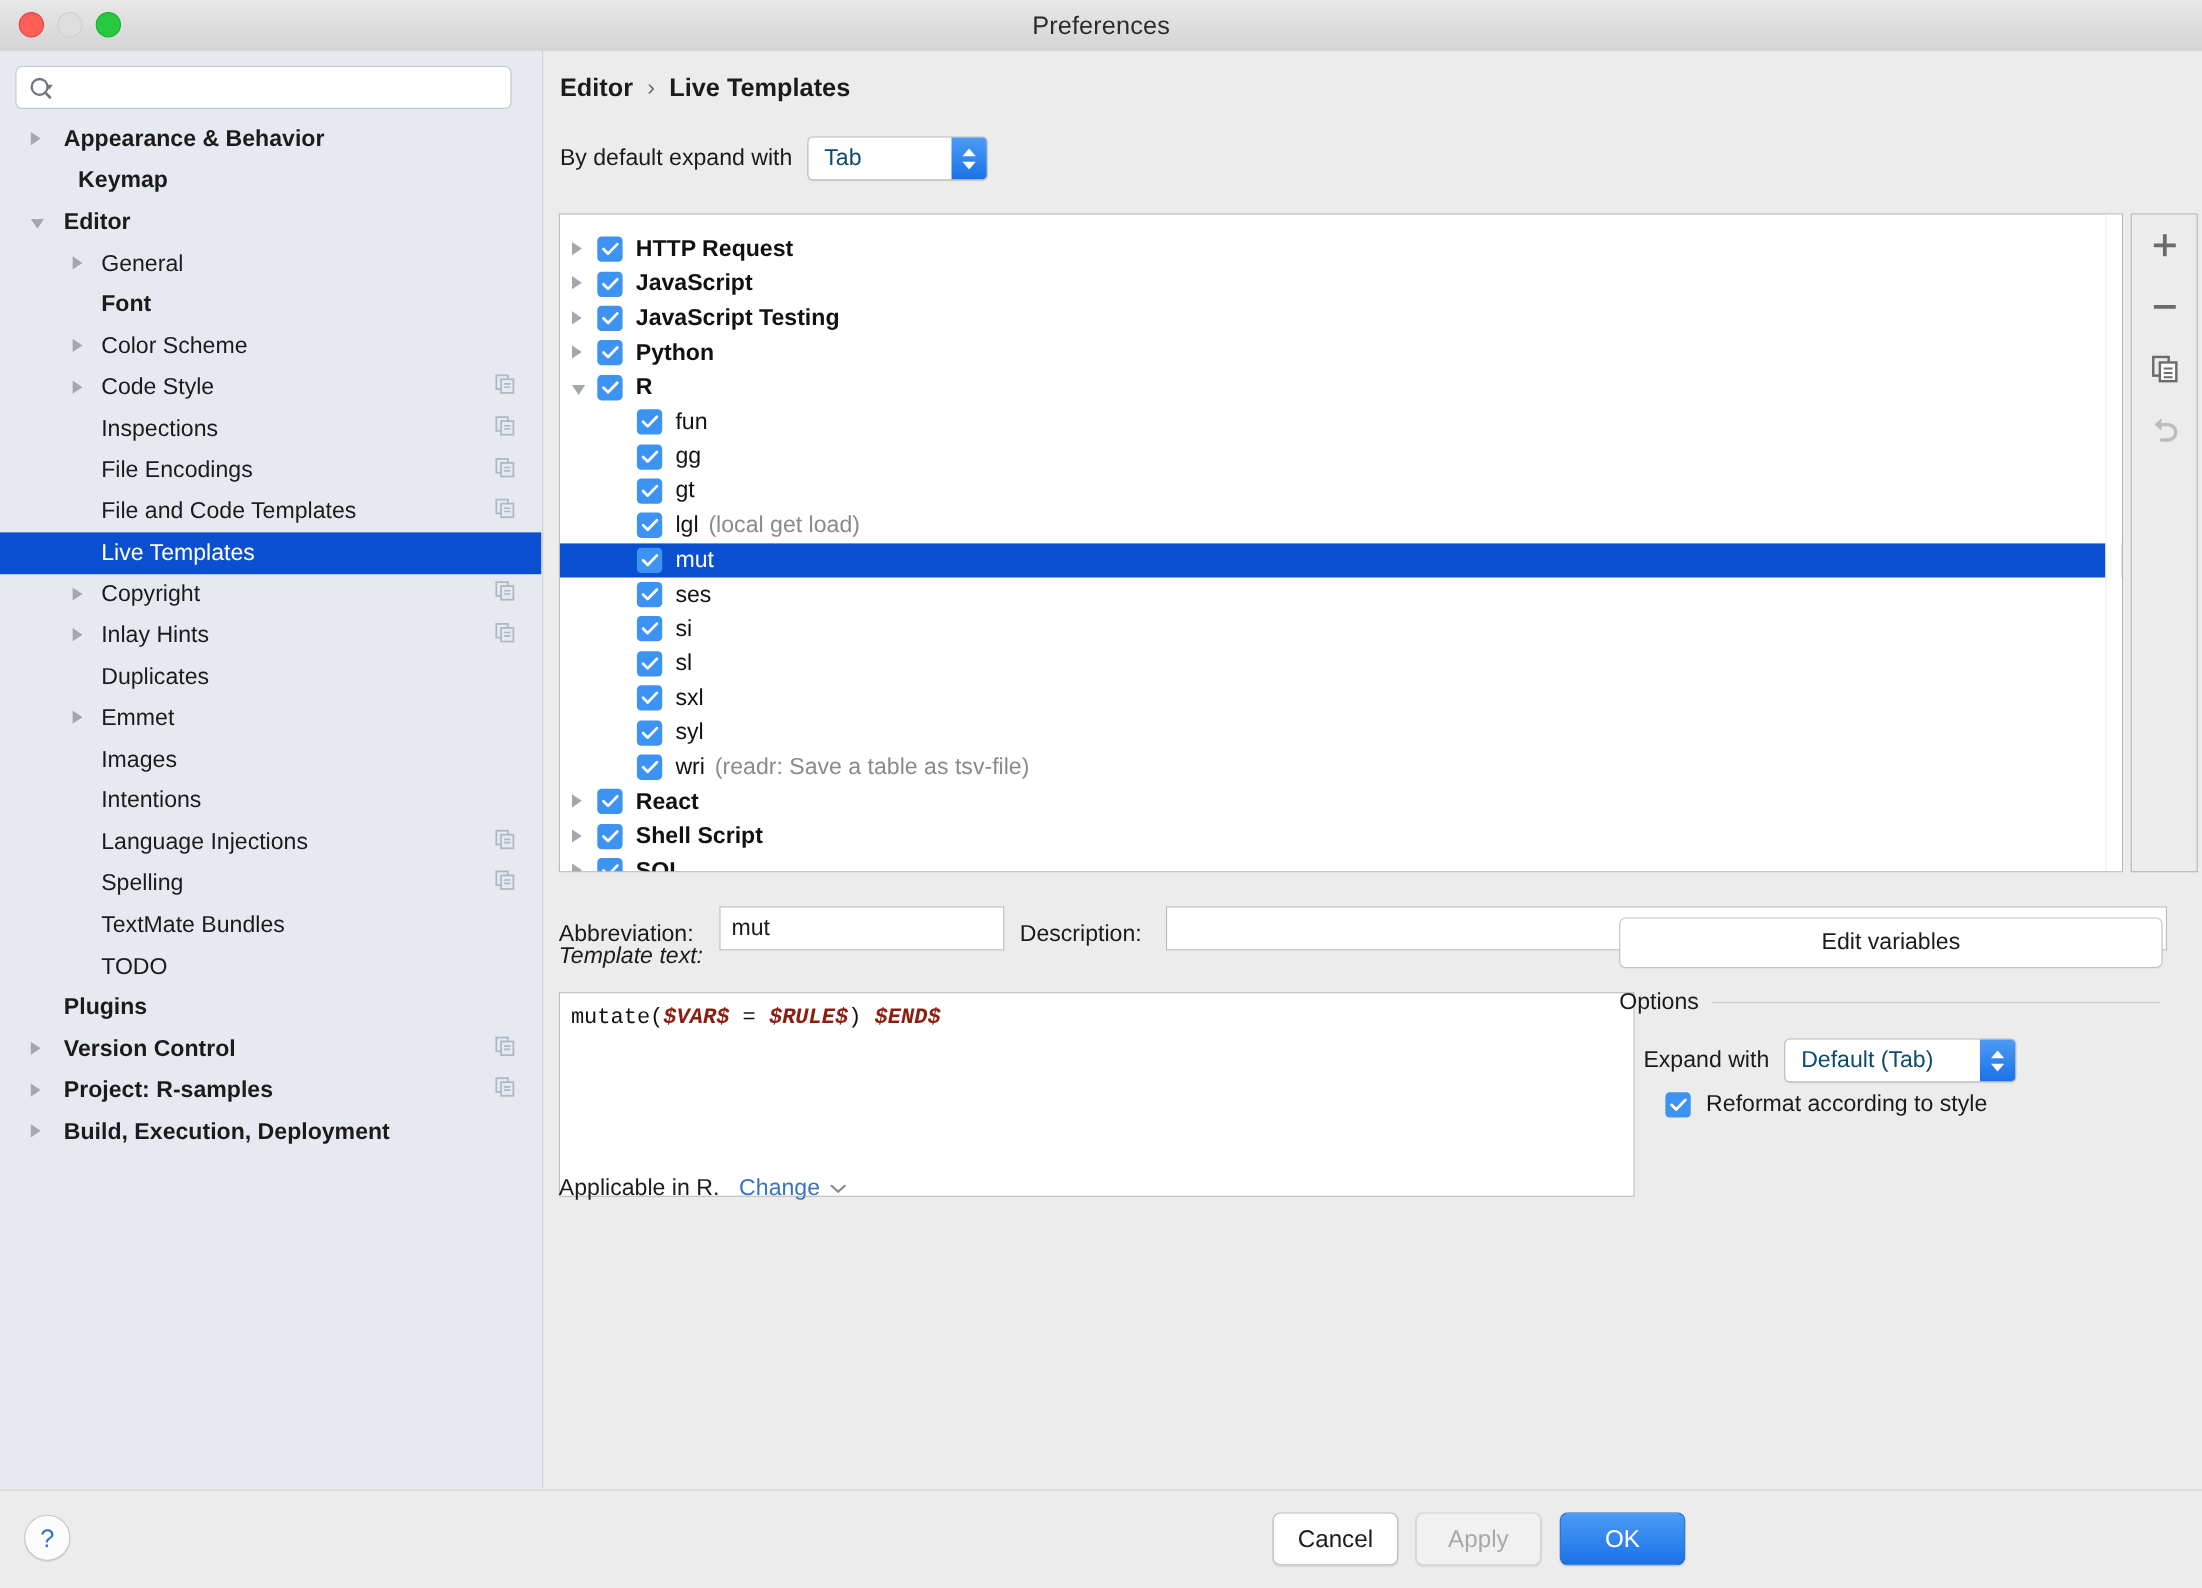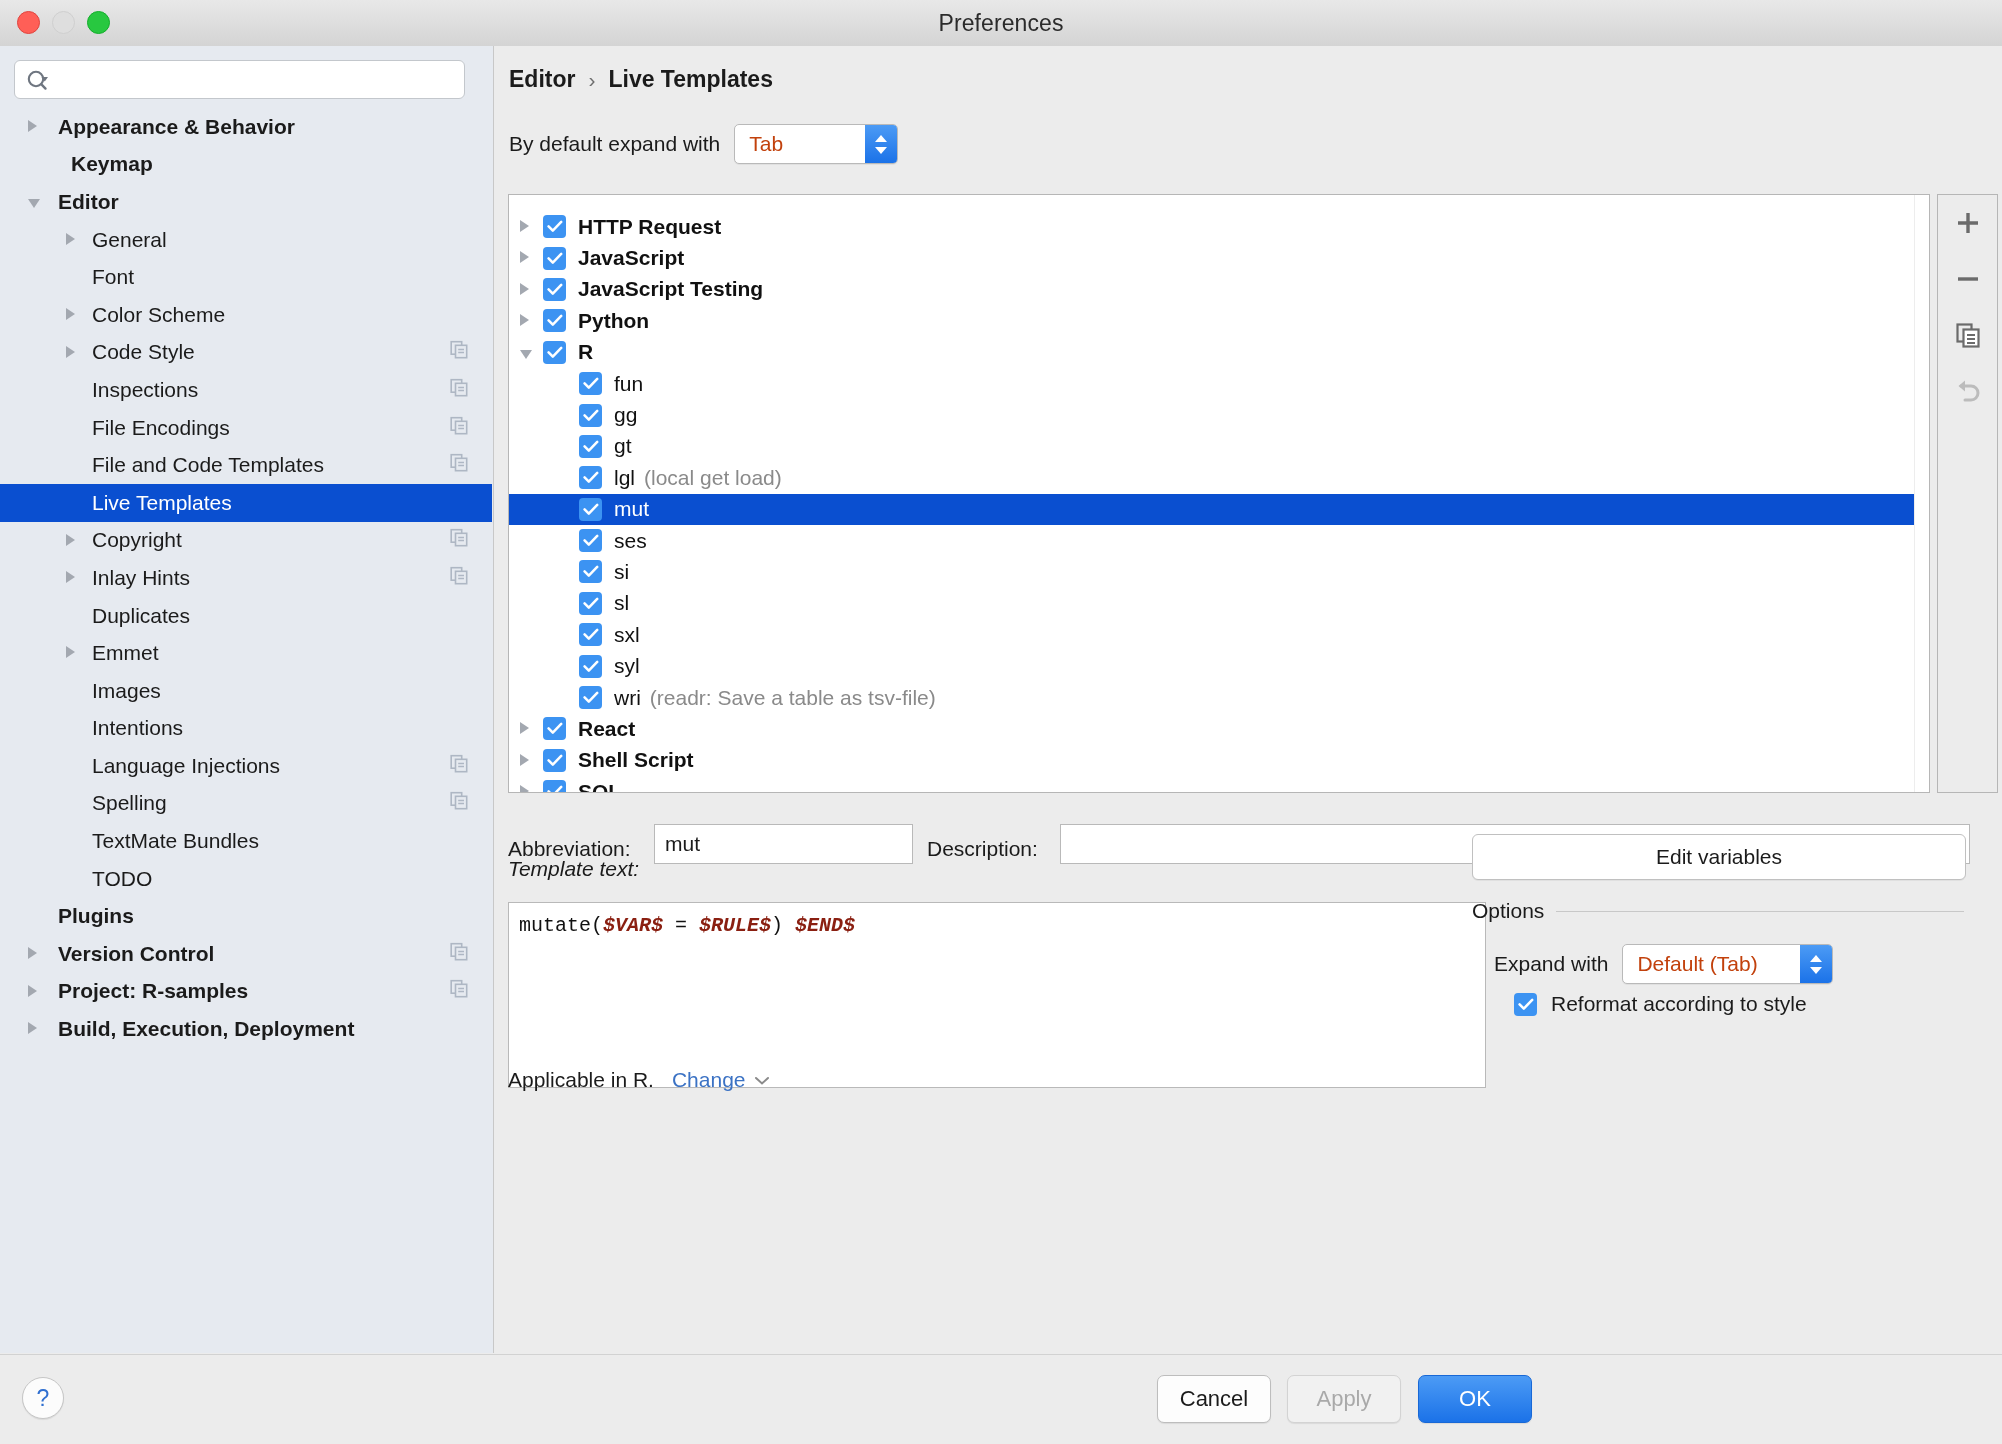--- a/index.html
+++ b/index.html
@@ -78,21 +78,21 @@
   .bc-sep{font-weight:normal;color:#6d6d6d;font-size:21px;}
 
   .expandrow{
     position:absolute;left:15px;top:78px;display:flex;align-items:center;gap:14px;
   }
   .expandrow .lab{font-size:21px;color:#1b1b1b;}
   .combo{
     position:relative;height:38px;background:#fff;border:1px solid #b9b9b9;border-radius:5px;
     display:flex;align-items:center;box-shadow:0 1px 0 rgba(0,0,0,.05);
   }
-  .combo .cval{font-size:21px;color:#c2410c;padding:0 14px;white-space:nowrap;}
+  .combo .cval{font-size:21px;color:#0c4a6e;padding:0 14px;white-space:nowrap;}
   .combo .stepper{
     position:absolute;right:0;top:0;bottom:0;width:32px;
     background:linear-gradient(#4c9bf5,#1b72e8);
     border-radius:0 4px 4px 0;
     display:flex;flex-direction:column;align-items:center;justify-content:center;gap:5px;
   }
   .chev{width:0;height:0;}
   .chev-up{border-bottom:7px solid #fff;border-left:6px solid transparent;border-right:6px solid transparent;}
   .chev-dn{border-top:7px solid #fff;border-left:6px solid transparent;border-right:6px solid transparent;}
 
@@ -226,21 +226,21 @@
         </div>
         <div class="node bold">
           <span class="arrow arrow-down" style="left: 28px; top: 16px;"></span>
           <span class="lbl" style="margin-left: 58px;">Editor</span>
         </div>
         <div class="node">
           <span class="arrow arrow-right" style="left: 66px; top: 12px;"></span>
           <span class="lbl" style="margin-left: 92px;">General</span>
         </div>
         <div class="node">
-          <span class="lbl" style="margin-left: 92px;">Font</span>
+          <span class="lbl" style="margin-left: 92px; font-weight: bold;">Font</span>
         </div>
         <div class="node">
           <span class="arrow arrow-right" style="left: 66px; top: 12px;"></span>
           <span class="lbl" style="margin-left: 92px;">Color Scheme</span>
         </div>
         <div class="node">
           <span class="arrow arrow-right" style="left: 66px; top: 12px;"></span>
           <span class="lbl" style="margin-left: 92px;">Code Style</span>
           <span class="copy-ic"><svg width="22" height="22" viewBox="0 0 22 22">
               <rect x="3.2" y="3.2" width="10.5" height="12.5" fill="none" stroke="#aeb7c4" stroke-width="1.6"></rect>

